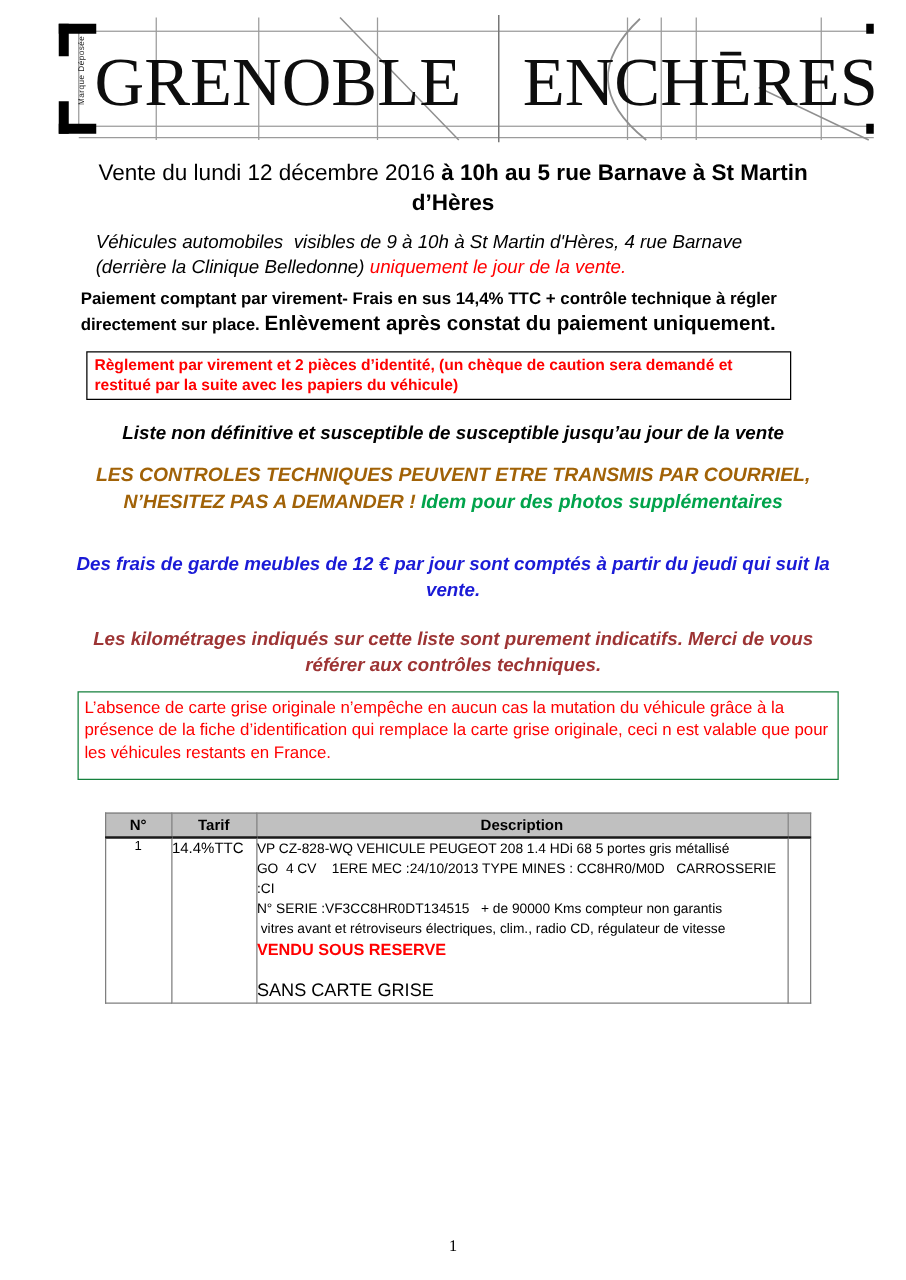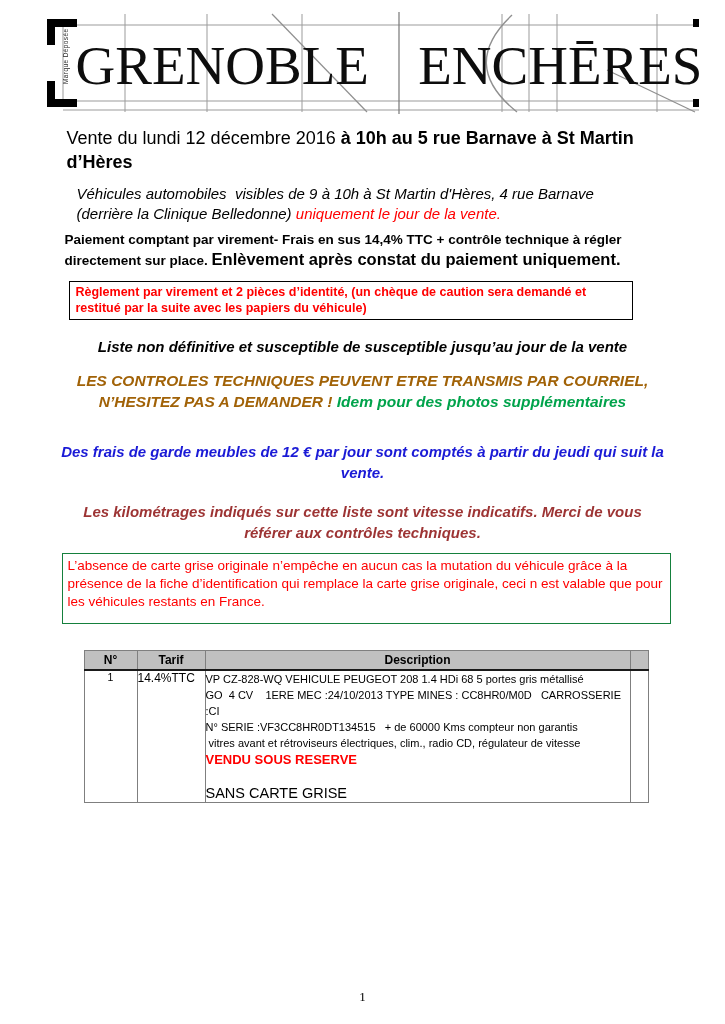--- a/index.html
+++ b/index.html
@@ -29,21 +29,21 @@
   .bk.bl { left:0; bottom:7px; border-left:8px solid #000; border-bottom:8px solid #000; }
   .bk.br { right:0; bottom:7px;border-right:8px solid #000; border-bottom:8px solid #000; }
   .logo-vtext {
     position:absolute; left:15px; top:72px; transform:rotate(-90deg);
     transform-origin:left top; font-size:6.5px; letter-spacing:0.4px;
     color:#222; white-space:nowrap;
   }
 
   
   .title {
-    margin:126px 40px 0; padding-top:0; text-align:left;
+    margin:126px 40px 0; padding-top:0; text-align:center;
     font-size:18px; line-height:24px; font-weight:normal;
   }
   .title .b { font-weight:bold; }
   .intro {
     margin:10px 46px 0 50px; font-style:italic; font-size:15px;
     line-height:20px; white-space:pre-wrap;
   }
   .intro .red { color:#ff0000; }
   .payment { margin:4px 36px 0 38px; font-weight:bold; line-height:1.32; }
   .pay-lead { font-size:13.5px; }
@@ -139,21 +139,21 @@
   <p class="payment"><span class="pay-lead">Paiement comptant par virement- Frais en sus 14,4% TTC + contrôle technique à régler directement sur place. </span><span class="pay-big">Enlèvement après constat du paiement uniquement.</span></p>
 
   <div class="noticebox1">Règlement par virement et 2 pièces d’identité, (un chèque de caution sera demandé et restitué par la suite avec les papiers du véhicule)</div>
 
   <p class="listnote">Liste non définitive et susceptible de susceptible jusqu’au jour de la vente</p>
 
   <p class="ctnote"><span class="blue">LES CONTROLES TECHNIQUES PEUVENT ETRE TRANSMIS PAR COURRIEL, N’HESITEZ PAS A DEMANDER ! </span><span class="green">Idem pour des photos supplémentaires</span></p>
 
   <p class="fraisnote">Des frais de garde meubles de 12 € par jour sont comptés à partir du jeudi qui suit la vente.</p>
 
-  <p class="kmnote">Les kilométrages indiqués sur cette liste sont vitesse indicatifs. Merci de vous référer aux contrôles techniques.</p>
+  <p class="kmnote">Les kilométrages indiqués sur cette liste sont purement indicatifs. Merci de vous référer aux contrôles techniques.</p>
 
   <div class="noticebox2">L’absence de carte grise originale n’empêche en aucun cas la mutation du véhicule grâce à la présence de la fiche d’identification qui remplace la carte grise originale, ceci n est valable que pour les véhicules restants en France.</div>
 
   <table class="lots">
     <colgroup>
       <col style="width:53px">
         <col style="width:68px">
         <col style="width:425px">
         <col style="width:18px">
     </colgroup>
@@ -165,21 +165,21 @@
         <th></th>
       </tr>
     </thead>
     <tbody>
       <tr>
         <td class="c-num">1</td>
         <td class="c-tarif">14.4%TTC</td>
         <td class="c-desc">
           <div class="desc-line">VP CZ-828-WQ VEHICULE PEUGEOT 208 1.4 HDi 68 5 portes gris métallisé</div>
           <div class="desc-line">GO  4 CV    1ERE MEC :24/10/2013 TYPE MINES : CC8HR0/M0D   CARROSSERIE :CI</div>
-          <div class="desc-line">N° SERIE :VF3CC8HR0DT134515   + de 60000 Kms compteur non garantis</div>
+          <div class="desc-line">N° SERIE :VF3CC8HR0DT134515   + de 90000 Kms compteur non garantis</div>
           <div class="desc-line"> vitres avant et rétroviseurs électriques, clim., radio CD, régulateur de vitesse</div>
           <div class="lot-status">VENDU SOUS RESERVE</div>
           <div class="lot-spacer"></div>
           <div class="lot-note">SANS CARTE GRISE</div>
         </td>
         <td></td>
       </tr>
     </tbody>
   </table>
 

